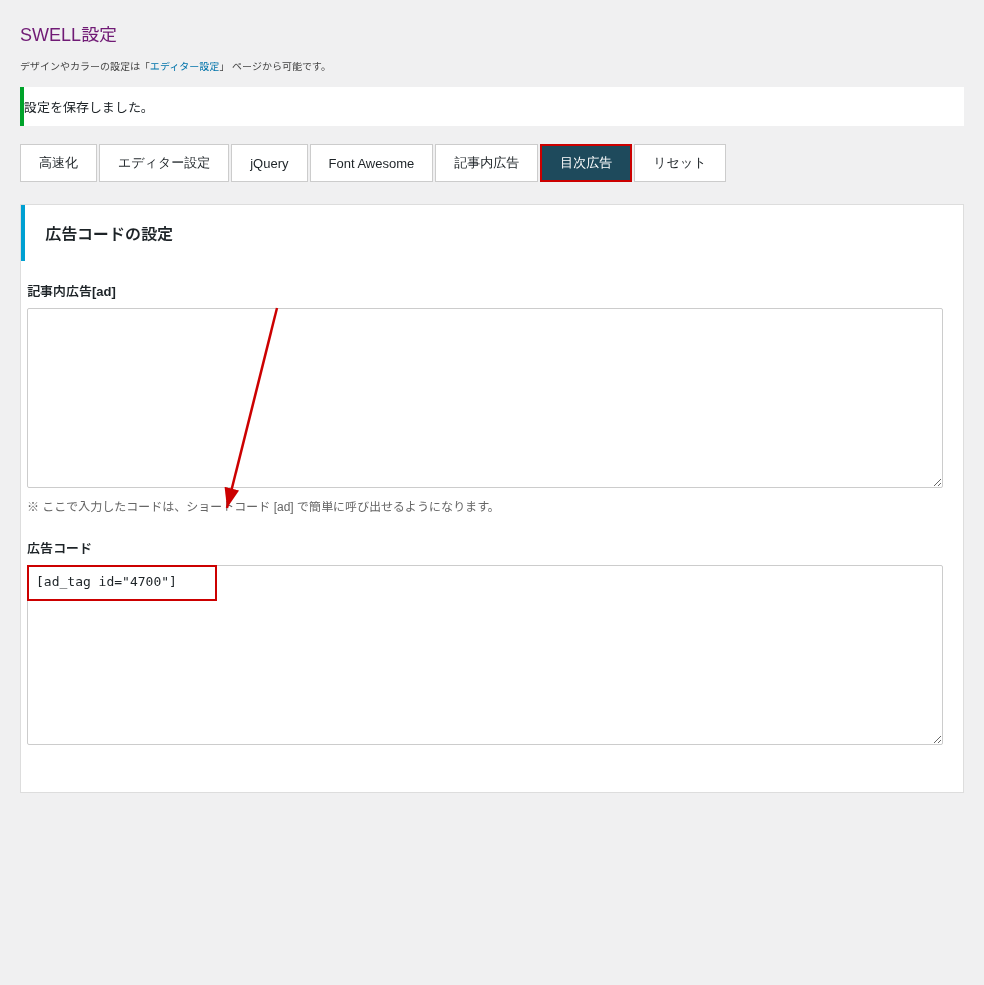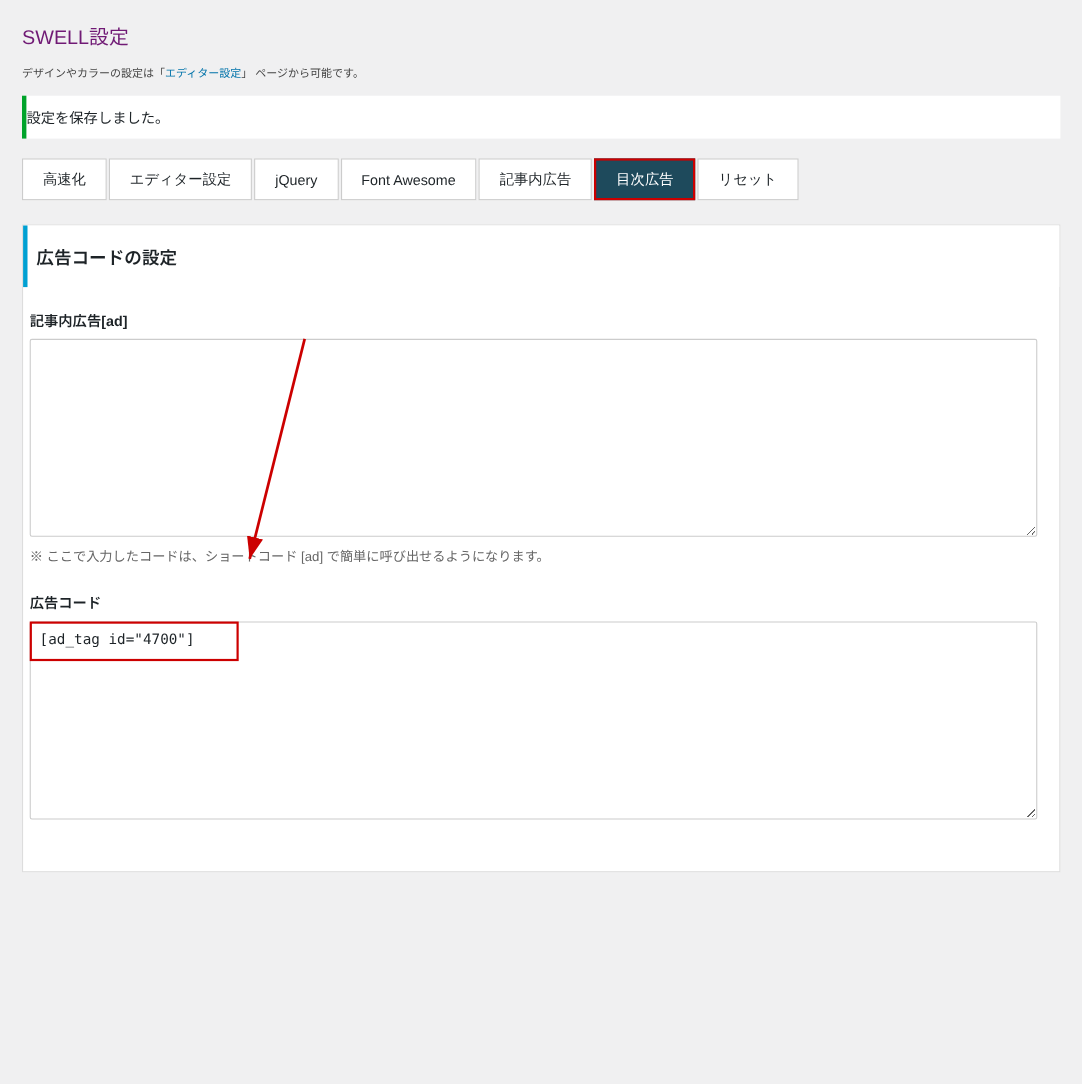--- a/index.html
+++ b/index.html
@@ -73,21 +73,21 @@
     .section-card {
       background: #fff;
       border: 1px solid #ddd;
       padding: 0;
       margin-bottom: 24px;
     }
     .section-title {
       font-size: 16px;
       font-weight: 600;
       color: #1d2327;
-      padding: 16px 8px;
+      padding: 16px 20px;
       border-left: 4px solid #00a0d2;
       margin-bottom: 0;
       background: #fff;
     }
     .section-body {
       padding: 20px 20px 20px 6px;
     }
     .field-group {
       margin-bottom: 24px;
     }

